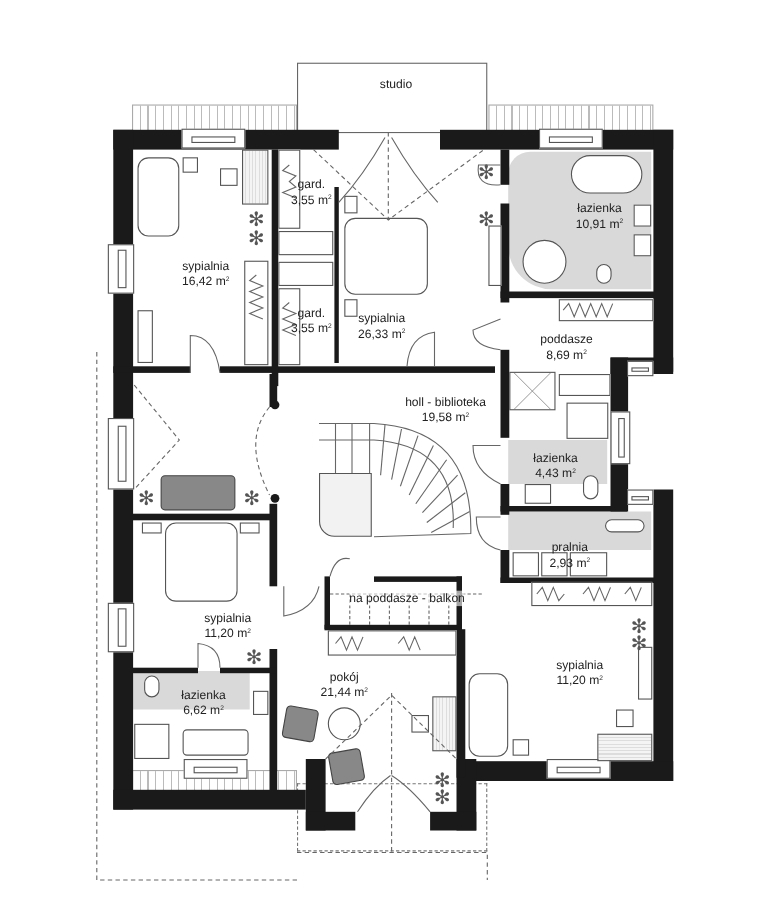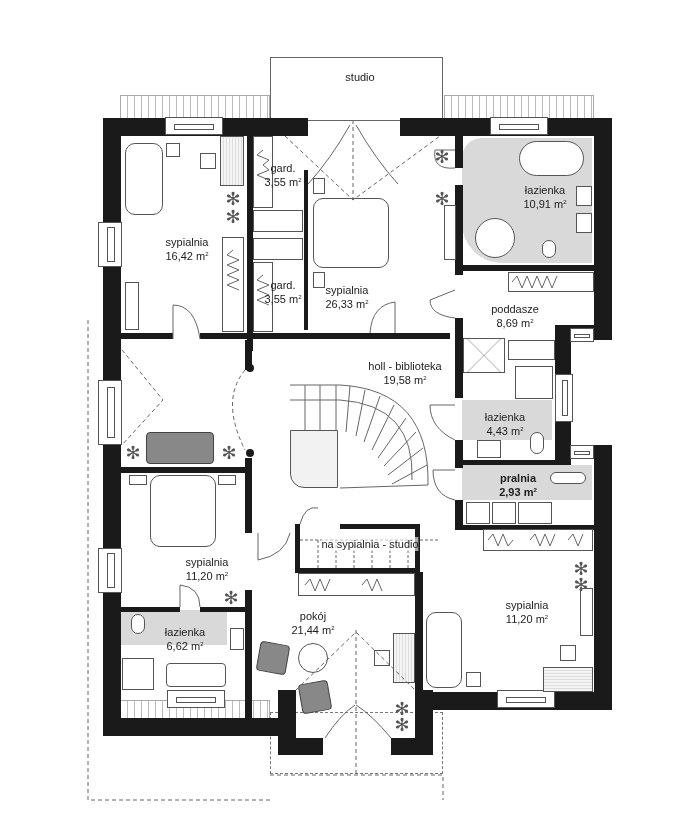--- a/index.html
+++ b/index.html
@@ -225,29 +225,29 @@
       <path d="M233 250 l-6 5 l12 5 l-12 5 l12 5 l-12 5 l12 5 l-12 5 l12 5"></path>
       <path d="M263 150 l-6 5 l12 5 l-6 5 l6 5 l-12 5 l12 5"></path>
       <path d="M263 275 l-6 5 l12 5 l-12 5 l12 5 l-12 5 l12 5"></path>
     </g>
 
     <circle cx="250" cy="368" r="4" fill="#1a1a1a"></circle>
     <circle cx="250" cy="453" r="4" fill="#1a1a1a"></circle>
   </svg>
 
   <div class="lbl" style="left:360px;top:70px;"><span>studio</span></div>
-  <div class="lbl" style="left:370px;top:537px;background:rgba(255,255,255,0.6);"><span>na sypialnia - studio</span></div>
+  <div class="lbl" style="left:370px;top:537px;background:rgba(255,255,255,0.6);"><span>na poddasze - balkon</span></div>
 
   <div class="lbl" style="left:187px;top:235px;"><span>sypialnia</span><br><span>16,42</span> <span>m</span><sup>2</sup></div>
   <div class="lbl" style="left:283px;top:161px;"><span>gard.</span><br><span>3,55</span> <span>m</span><sup>2</sup></div>
   <div class="lbl" style="left:283px;top:278px;"><span>gard.</span><br><span>3,55</span> <span>m</span><sup>2</sup></div>
   <div class="lbl" style="left:347px;top:283px;"><span>sypialnia</span><br><span>26,33</span> <span>m</span><sup>2</sup></div>
   <div class="lbl" style="left:545px;top:183px;"><span>łazienka</span><br><span>10,91</span> <span>m</span><sup>2</sup></div>
   <div class="lbl" style="left:515px;top:302px;"><span>poddasze</span><br><span>8,69</span> <span>m</span><sup>2</sup></div>
   <div class="lbl" style="left:389px;top:359px;margin-left:16px;"><span>holl - biblioteka</span><br><span>19,58</span> <span>m</span><sup>2</sup></div>
   <div class="lbl" style="left:505px;top:410px;"><span>łazienka</span><br><span>4,43</span> <span>m</span><sup>2</sup></div>
-  <div class="lbl" style="left:518px;top:471px;font-weight:bold;"><span>pralnia</span><br><span>2,93</span> <span>m</span><sup>2</sup></div>
+  <div class="lbl" style="left:518px;top:491px;"><span>pralnia</span><br><span>2,93</span> <span>m</span><sup>2</sup></div>
   <div class="lbl" style="left:207px;top:555px;"><span>sypialnia</span><br><span>11,20</span> <span>m</span><sup>2</sup></div>
   <div class="lbl" style="left:313px;top:609px;"><span>pokój</span><br><span>21,44</span> <span>m</span><sup>2</sup></div>
   <div class="lbl" style="left:527px;top:598px;"><span>sypialnia</span><br><span>11,20</span> <span>m</span><sup>2</sup></div>
   <div class="lbl" style="left:185px;top:625px;"><span>łazienka</span><br><span>6,62</span> <span>m</span><sup>2</sup></div>
 
 </div>
 
 </body></html>

